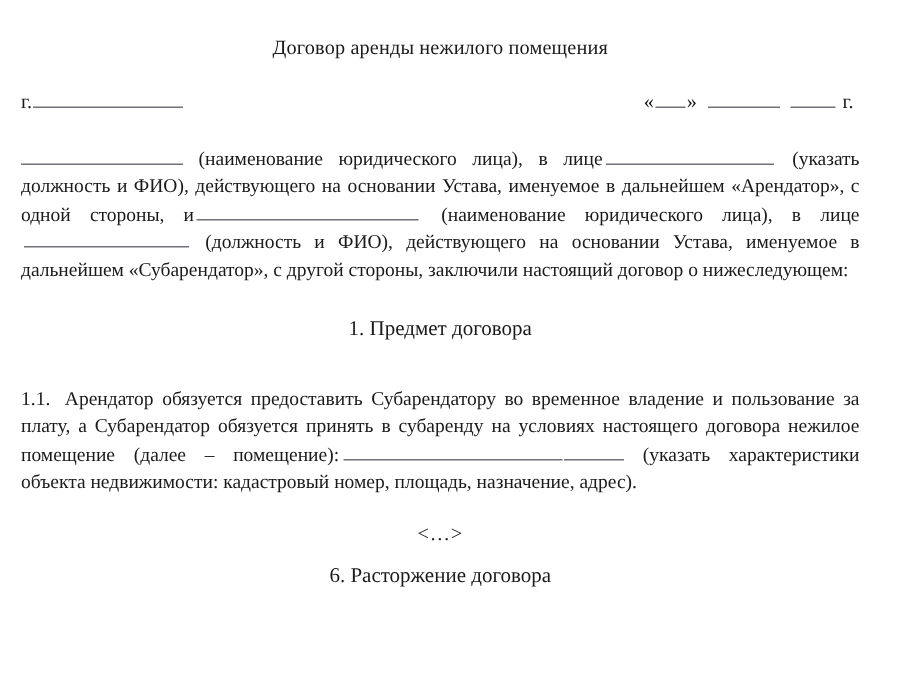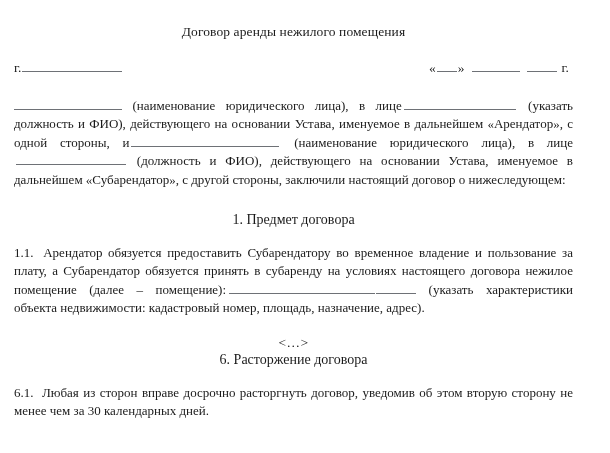--- a/index.html
+++ b/index.html
@@ -81,42 +81,42 @@
     font-size: 13px;
     line-height: 18.5px;
     text-align: justify;
     text-justify: inter-word;
     margin: 0;
   }
   .para-parties {
     margin-top: 20px;
   }
   .para-subject {
-    margin-top: 15px;
+    margin-top: 28px;
   }
   .para-termination {
     margin-top: 15px;
   }
   .para-indent-label {
     margin-right: 4px;
   }
 
   
   .section-heading {
     text-align: center;
     font-size: 14px;
     font-weight: normal;
     margin: 0;
     line-height: 1.2;
   }
   .heading-subject {
     margin-top: 23px;
   }
   .heading-termination {
-    margin-top: 1px;
+    margin-top: 13px;
   }
 
   
   .ellipsis-sep {
     text-align: center;
     font-size: 13.5px;
     margin-top: 17px;
     line-height: 1.2;
     letter-spacing: 0.5px;
   }
@@ -156,18 +156,14 @@
   <p class="para para-subject">
     <span class="para-indent-label">1.1.</span>
     <span>Арендатор обязуется предоставить Субарендатору во временное владение и пользование за плату, а Субарендатор обязуется принять в субаренду на условиях настоящего договора нежилое помещение (далее – помещение):</span><span class="blank blank-obj1"></span><span class="blank blank-obj2"></span>
     <span>(указать характеристики объекта недвижимости: кадастровый номер, площадь, назначение, адрес).</span>
   </p>
 
   <div class="ellipsis-sep">&lt;…&gt;</div>
 
   <h2 class="section-heading heading-termination">6. Расторжение договора</h2>
 
-  <p class="para para-termination">
-    <span class="para-indent-label">6.1.</span>
-    <span>Любая из сторон вправе досрочно расторгнуть договор, уведомив об этом вторую сторону не менее чем за 30 календарных дней.</span>
-  </p>
 
 </div>
 
 </body></html>

